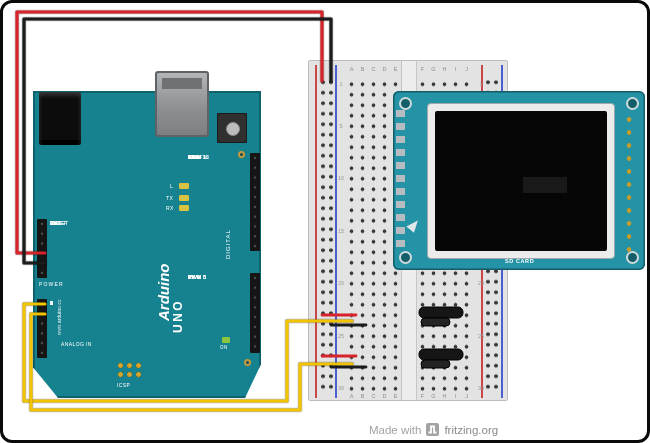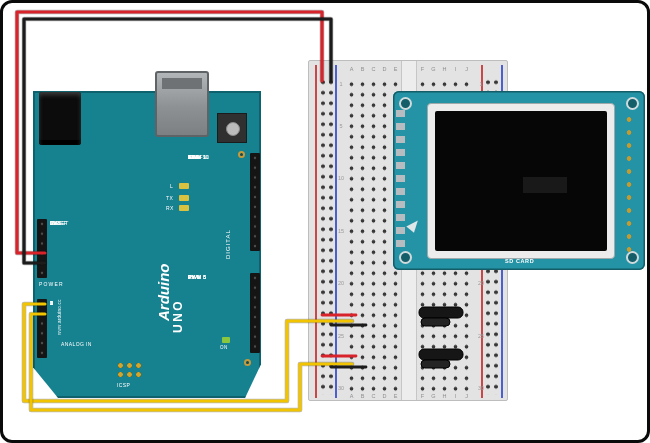--- a/index.html
+++ b/index.html
@@ -242,14 +242,23 @@
     <g>
       <rect x="416" y="304" width="44" height="11" rx="5" fill="#161616" stroke="#000" stroke-width="1"></rect>
       <rect x="418" y="315" width="29" height="8" rx="4" fill="#242424" stroke="#000" stroke-width="1"></rect>
     </g>
     <g>
       <rect x="416" y="346" width="44" height="11" rx="5" fill="#161616" stroke="#000" stroke-width="1"></rect>
       <rect x="418" y="357" width="29" height="8" rx="4" fill="#242424" stroke="#000" stroke-width="1"></rect>
     </g>
   </svg>
 
+  <div class="footer">
+    <span>Made with</span>
+    <span class="flogo">
+      <svg width="13" height="13" viewBox="0 0 13 13">
+          <path d="M2.5 9.5 H5 V3.5 H8 V9.5 H10.5" fill="none" stroke="#fff" stroke-width="1.8"></path>
+        </svg>
+    </span>
+    <a>fritzing.org</a>
+  </div>
 
 </div>
 
 </body></html>

